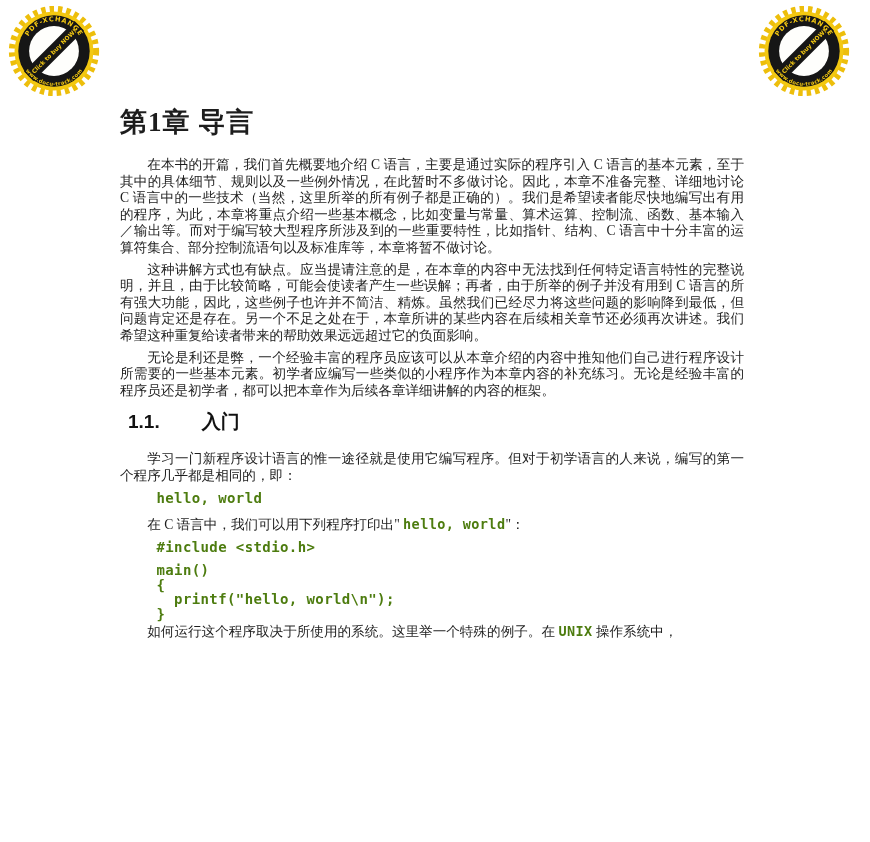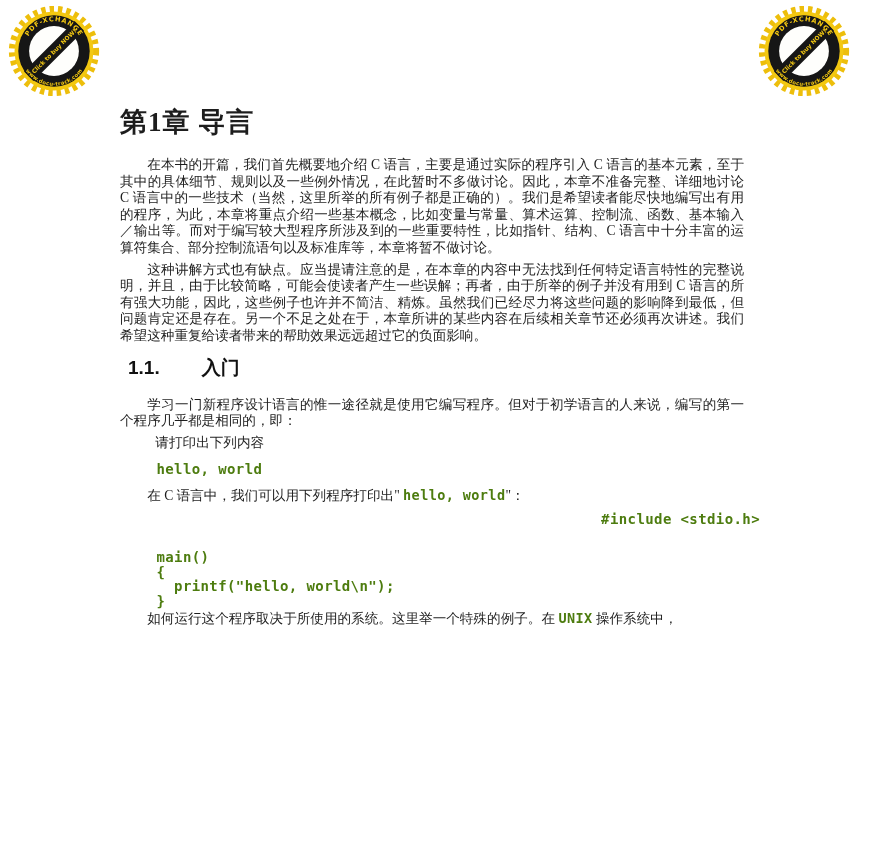--- a/index.html
+++ b/index.html
@@ -60,21 +60,21 @@
     font-weight: bold;
     font-size: 14px;
     letter-spacing: 0.4px;
     color: #4d7c0f;
   }
   .code-standalone {
     padding-left: 2.6em;
     line-height: 17px;
     margin: 0 0 9px 0;
   }
-  .include-line { margin: 0 0 22px 0; text-align: right; }
+  .include-line { margin: 0 0 7px 0; }
   .code-block {
     padding-left: 2.6em;
     margin: 0 0 2px 0;
   }
   .code-block .code-line {
     white-space: pre;
     line-height: 14.6px;
   }
   .mixed-para {
     font-size: 13.6px;
@@ -119,28 +119,28 @@
   </svg>
 
   <div class="content">
 
     <h1 class="chapter-title">第1章 导言</h1>
 
     <p class="body-para">在本书的开篇，我们首先概要地介绍 C 语言，主要是通过实际的程序引入 C 语言的基本元素，至于其中的具体细节、规则以及一些例外情况，在此暂时不多做讨论。因此，本章不准备完整、详细地讨论 C 语言中的一些技术（当然，这里所举的所有例子都是正确的）。我们是希望读者能尽快地编写出有用的程序，为此，本章将重点介绍一些基本概念，比如变量与常量、算术运算、控制流、函数、基本输入／输出等。而对于编写较大型程序所涉及到的一些重要特性，比如指针、结构、C 语言中十分丰富的运算符集合、部分控制流语句以及标准库等，本章将暂不做讨论。</p>
 
     <p class="body-para">这种讲解方式也有缺点。应当提请注意的是，在本章的内容中无法找到任何特定语言特性的完整说明，并且，由于比较简略，可能会使读者产生一些误解；再者，由于所举的例子并没有用到 C 语言的所有强大功能，因此，这些例子也许并不简洁、精炼。虽然我们已经尽力将这些问题的影响降到最低，但问题肯定还是存在。另一个不足之处在于，本章所讲的某些内容在后续相关章节还必须再次讲述。我们希望这种重复给读者带来的帮助效果远远超过它的负面影响。</p>
 
+    <p class="body-para">无论是利还是弊，一个经验丰富的程序员应该可以从本章介绍的内容中推知他们自己进行程序设计所需要的一些基本元素。初学者应编写一些类似的小程序作为本章内容的补充练习。无论是经验丰富的程序员还是初学者，都可以把本章作为后续各章详细讲解的内容的框架。</p>
 
     <h2 class="section-heading">
       <span class="sec-num">1.1.</span><span>入门</span>
     </h2>
 
     <p class="body-para">学习一门新程序设计语言的惟一途径就是使用它编写程序。但对于初学语言的人来说，编写的第一个程序几乎都是相同的，即：</p>
 
-    <div class="indent-line">请打印出下列内容</div>
 
     <div class="code code-standalone">hello, world</div>
 
 
     <p class="mixed-para"><span>在 C 语言中，我们可以用下列程序打印出" </span><span class="code">hello, world</span><span>"：</span></p>
 
     <div class="code code-standalone include-line">#include &lt;stdio.h&gt;</div>
 
     <div class="code code-block">
       <div class="code-line">main()</div>

